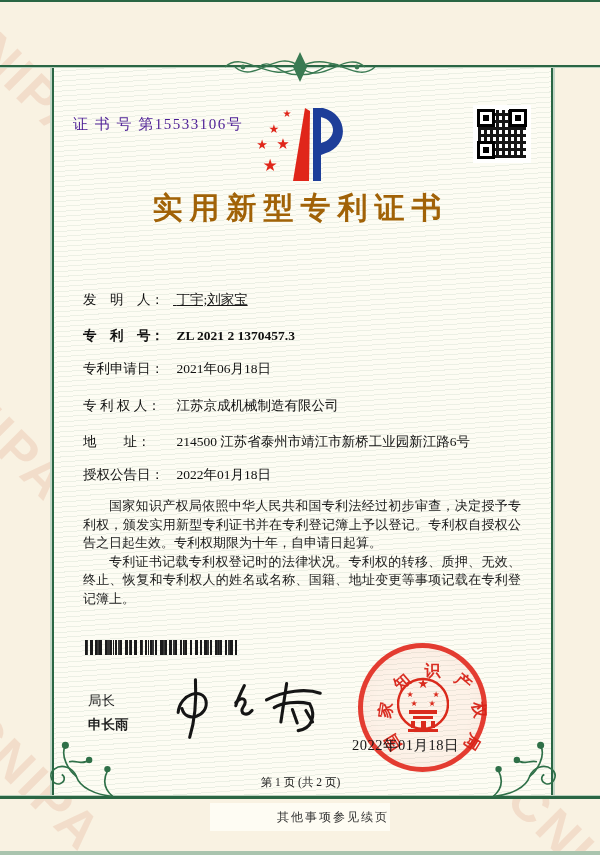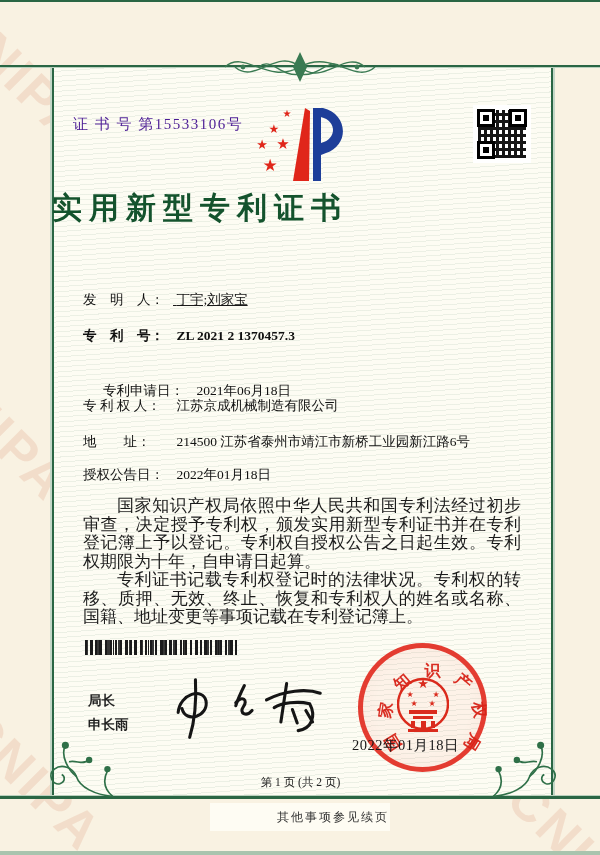--- a/index.html
+++ b/index.html
@@ -34,40 +34,40 @@
   .qr-noise{position:absolute;left:5px;top:5px;right:5px;bottom:5px;
     background:
       repeating-linear-gradient(90deg,#161616 0 3px,rgba(0,0,0,0) 3px 6px),
       repeating-linear-gradient(0deg,#161616 0 3px,rgba(0,0,0,0) 3px 7px),
       repeating-linear-gradient(45deg,#fff 0 2px,rgba(0,0,0,0) 2px 9px);
   }
   .qr-f{position:absolute;width:12px;height:12px;border:3px solid #000;background:#fff;}
   .qr-f::after{content:"";position:absolute;left:3px;top:3px;width:6px;height:6px;background:#000;}
   .qr-f.tl{left:4px;top:4px;} .qr-f.tr{right:4px;top:4px;} .qr-f.bl{left:4px;bottom:4px;}
   .title{
-    position:absolute;left:52px;top:188px;width:497px;text-align:left;
-    font-size:30px;font-weight:bold;letter-spacing:7px;color:#14532d;
+    position:absolute;left:52px;top:188px;width:497px;text-align:center;
+    font-size:30px;font-weight:bold;letter-spacing:7px;color:#a16207;
   }
   .row{position:absolute;left:83px;width:440px;font-size:13.5px;white-space:nowrap;}
   .row .lbl{display:inline-block;min-width:90px;color:#111;}
   .row .val{color:#111;}
   .grant-right{position:absolute;left:222px;top:0;}
   .body-text{
     position:absolute;left:83px;top:497px;width:438px;
-    font-size:17px;line-height:18.5px;text-align:justify;color:#1b1b1b;
+    font-size:13px;line-height:18.5px;text-align:justify;color:#1b1b1b;
   }
   .body-text p{margin:0;text-indent:2em;}
   .barcode{
     position:absolute;left:85px;top:640px;width:154px;height:15px;
     background:
       repeating-linear-gradient(90deg,#1a1a1a 0 2px,rgba(0,0,0,0) 2px 5px),
       repeating-linear-gradient(90deg,#1a1a1a 0 1px,rgba(0,0,0,0) 1px 7px),
       repeating-linear-gradient(90deg,rgba(20,20,20,.85) 0 3px,rgba(0,0,0,0) 3px 11px);
   }
-  .sign-title{position:absolute;left:88px;top:692px;font-family:"Liberation Sans","DejaVu Sans",sans-serif;font-weight:700;font-size:13.5px;color:#222;}
+  .sign-title{position:absolute;left:88px;top:692px;font-family:"Liberation Sans","DejaVu Sans",sans-serif;font-weight:400;font-size:13.5px;color:#222;}
   .sign-name{position:absolute;left:88px;top:716px;font-family:"Liberation Sans","DejaVu Sans",sans-serif;font-weight:600;font-size:13.5px;color:#222;}
   .signature{position:absolute;left:152px;top:674px;width:180px;height:72px;}
   .seal{
     position:absolute;left:358px;top:643px;width:129px;height:129px;border-radius:50%;
     border:5px solid rgba(224,35,24,.88);box-sizing:border-box;
     background:radial-gradient(circle, rgba(255,60,40,.05) 55%, rgba(224,35,24,.10) 100%);
   }
   .seal-ch{position:absolute;width:20px;height:20px;line-height:20px;text-align:center;
     font-size:16px;font-weight:bold;color:rgba(215,35,24,.95);}
   .seal-emblem{position:absolute;left:34px;top:22px;width:52px;height:76px;}
@@ -149,21 +149,21 @@
   <div class="title">实用新型专利证书</div>
 
   <div class="row" style="top:291px;text-decoration:underline;">
     <span class="lbl">发　明　人：</span>
     <span class="val">丁宇;刘家宝</span>
   </div>
   <div class="row" style="top:327px;font-weight:bold;">
     <span class="lbl">专　利　号：</span>
     <span class="val">ZL 2021 2 1370457.3</span>
   </div>
-  <div class="row" style="top:382px;margin-left:20px;">
+  <div class="row" style="top:360px;">
     <span class="lbl">专利申请日：</span>
     <span class="val">2021年06月18日</span>
   </div>
   <div class="row" style="top:397px;">
     <span class="lbl">专 利 权 人：</span>
     <span class="val">江苏京成机械制造有限公司</span>
   </div>
   <div class="row" style="top:433px;">
     <span class="lbl">地　　址：</span>
     <span class="val">214500 江苏省泰州市靖江市新桥工业园新江路6号</span>

